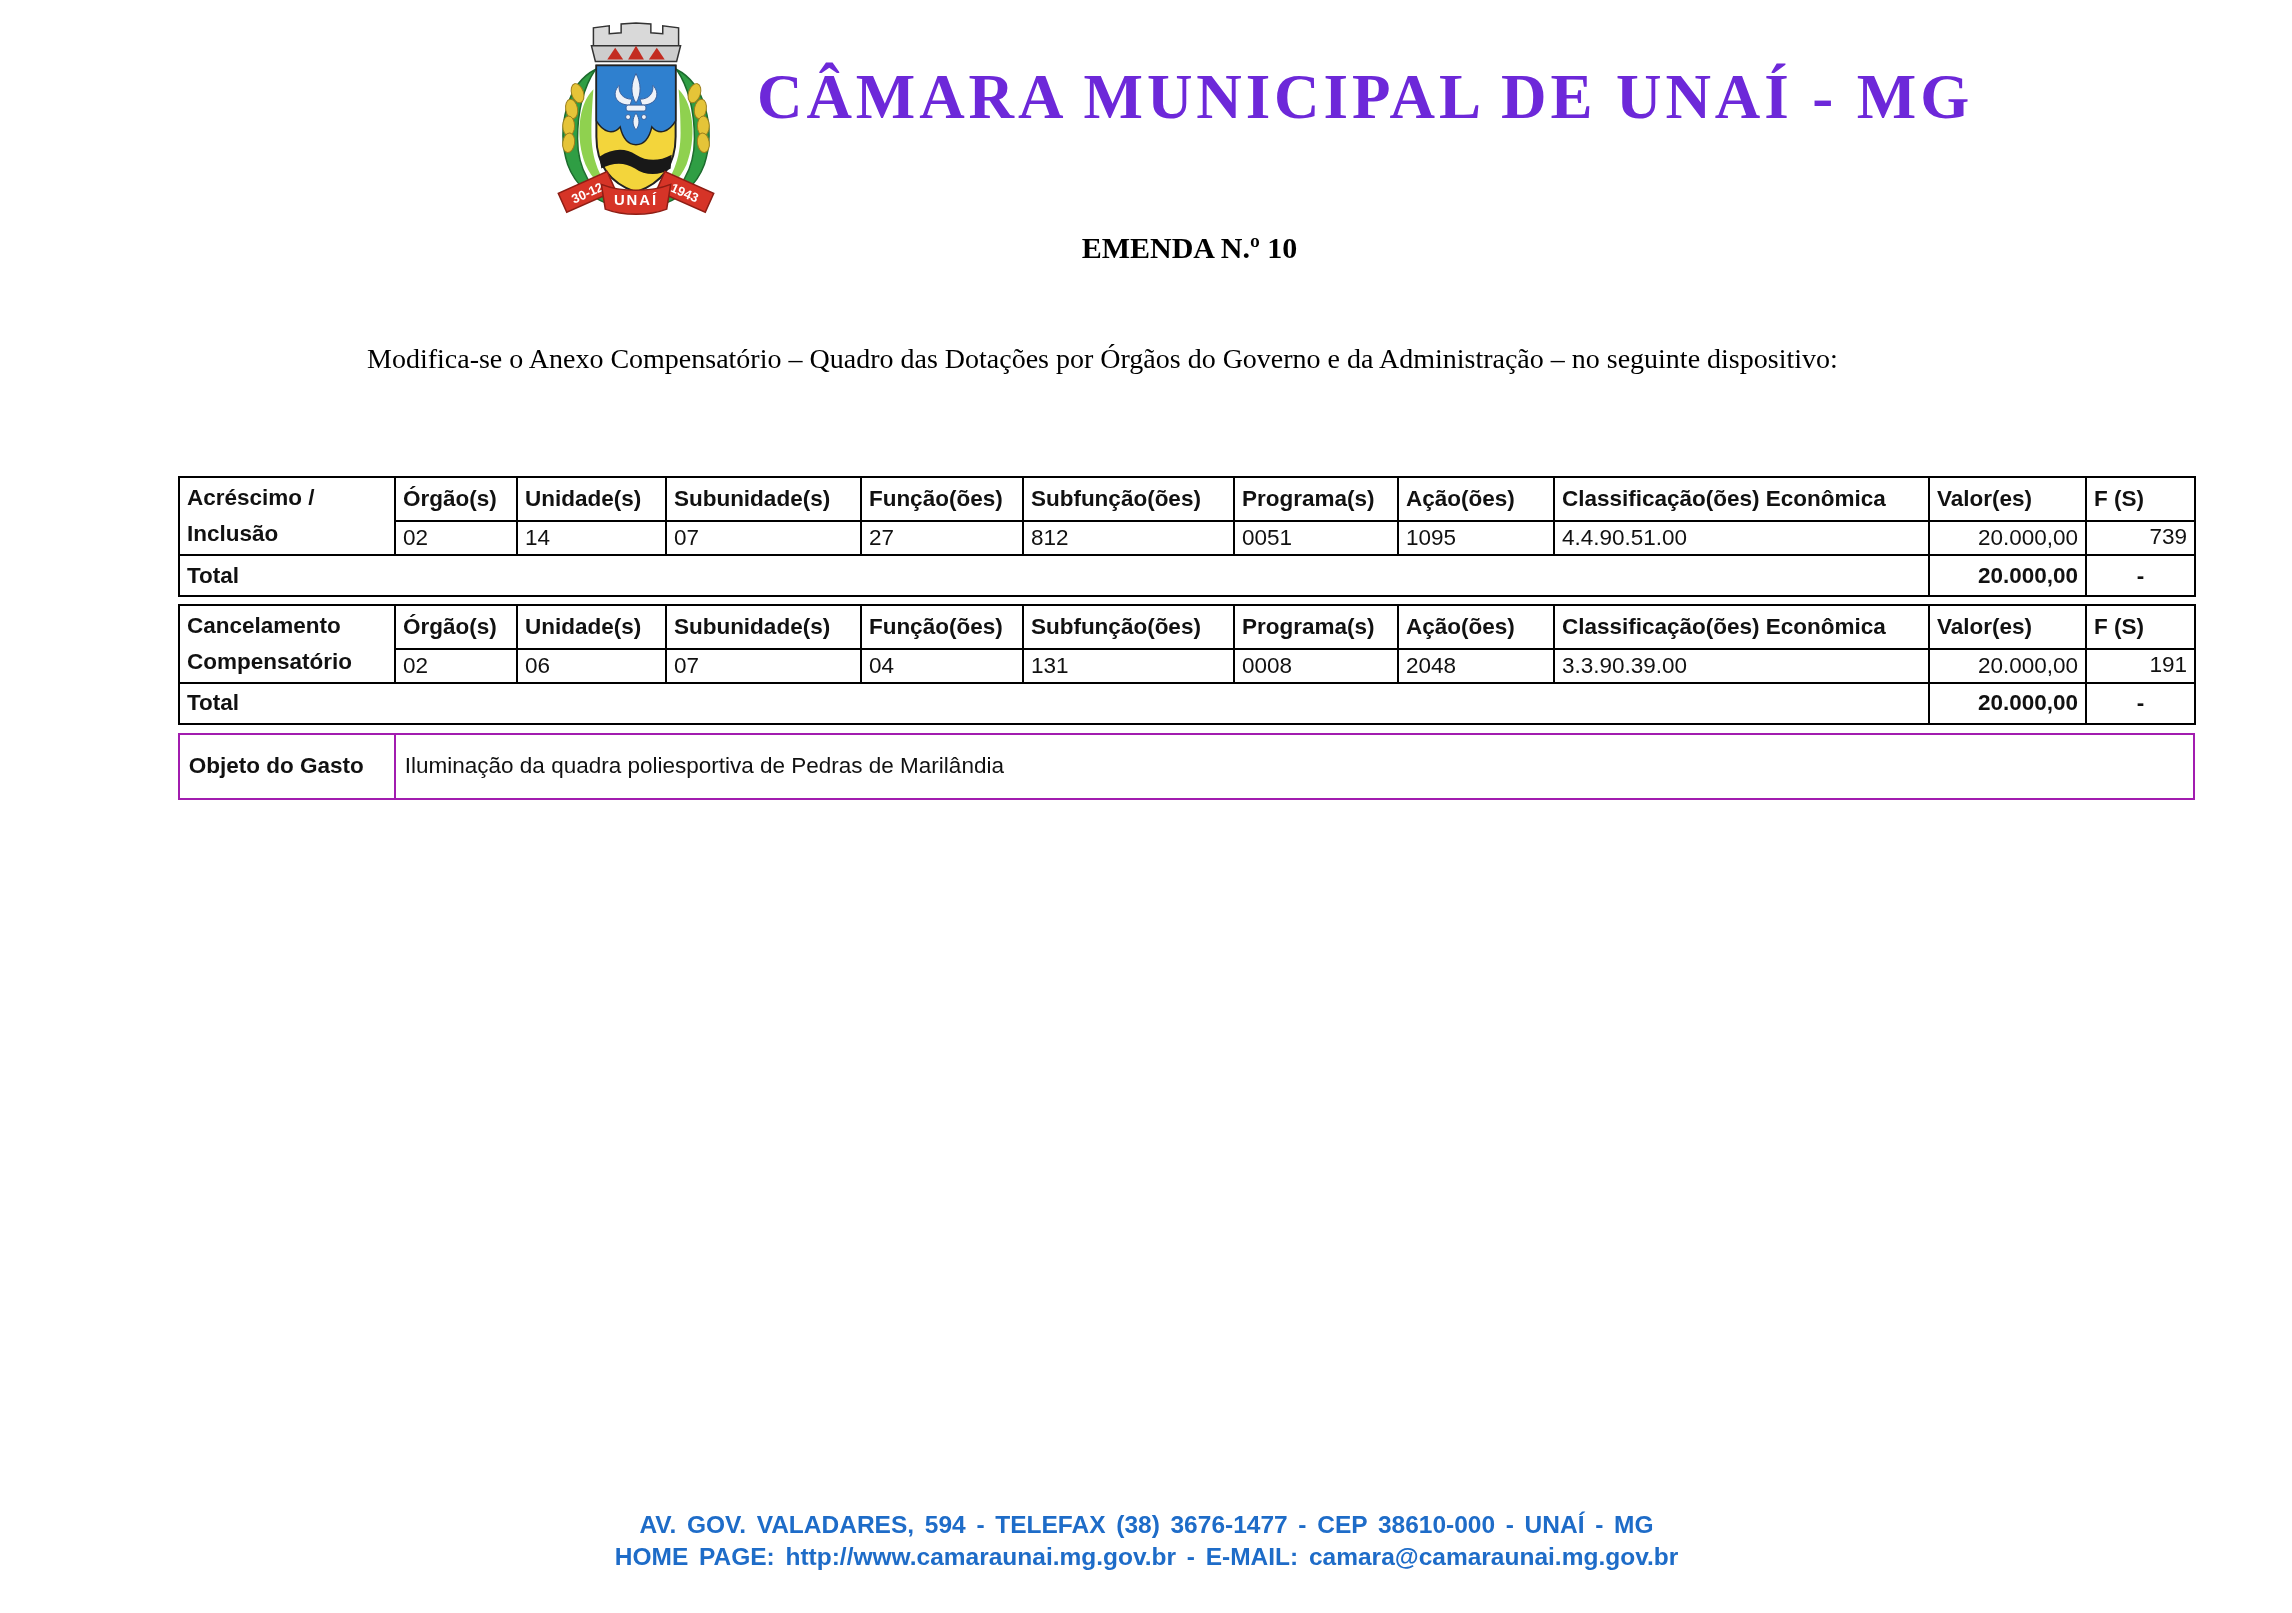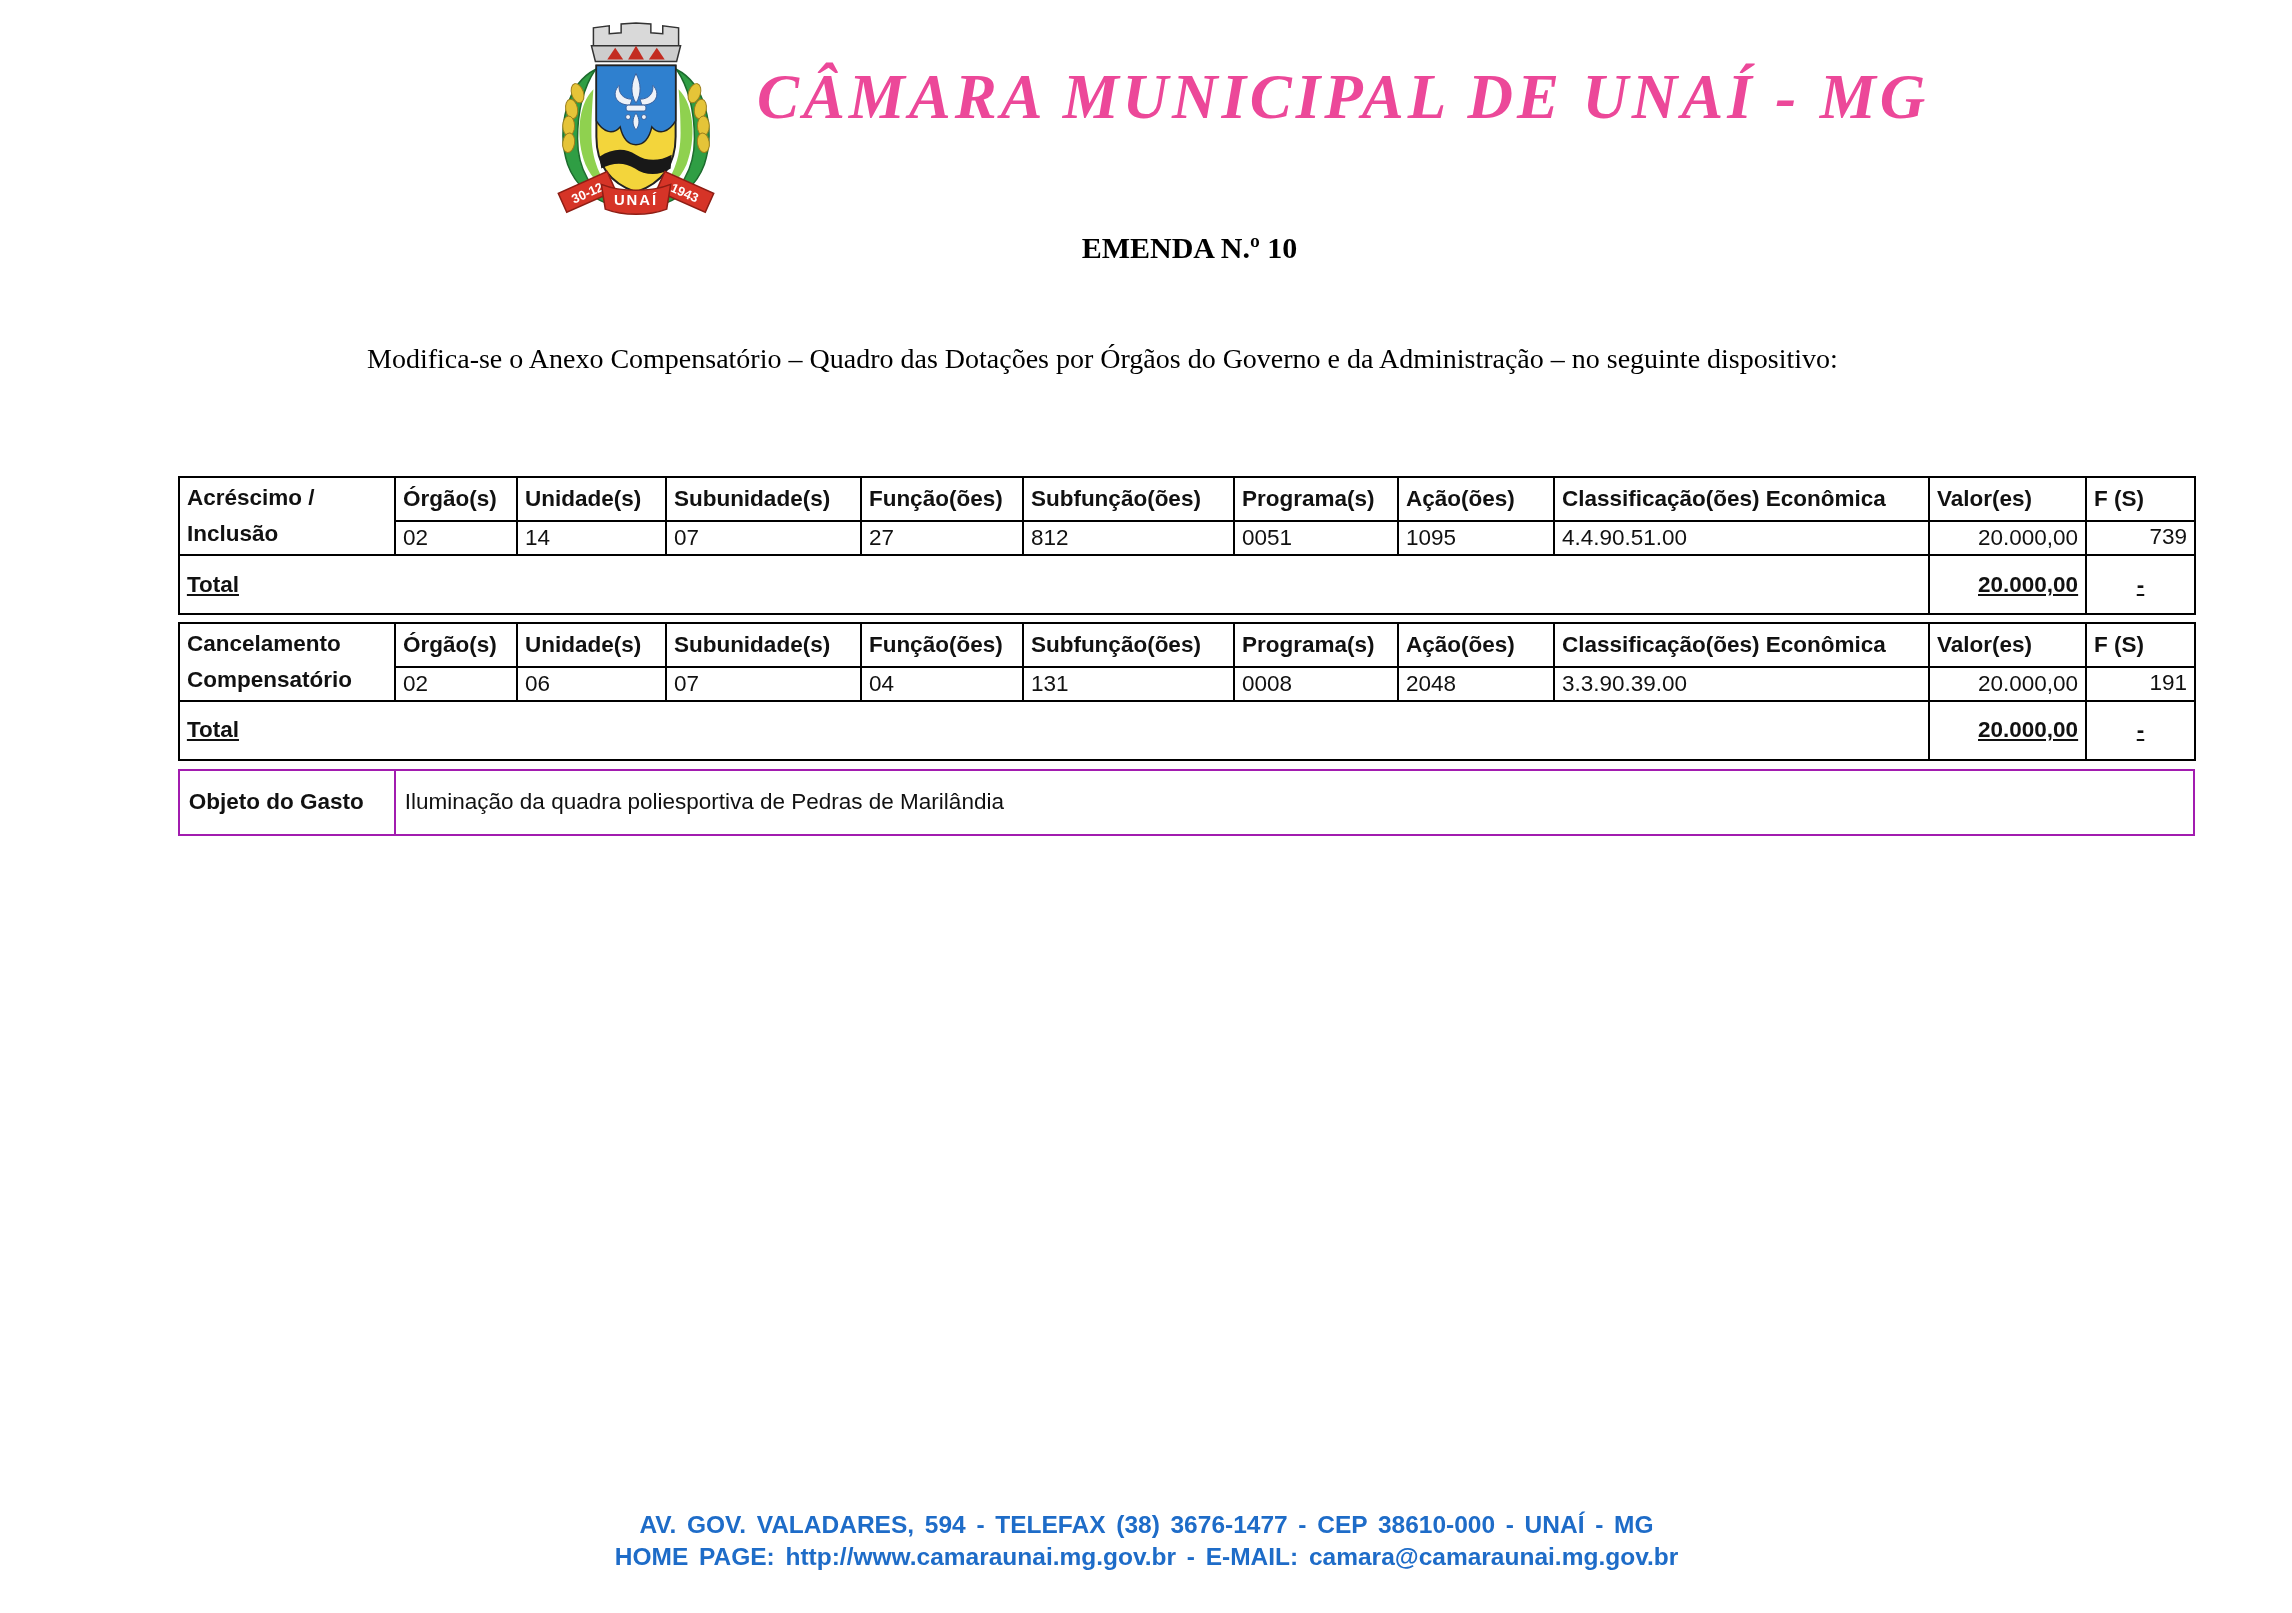--- a/index.html
+++ b/index.html
@@ -15,21 +15,21 @@
         font-size:28px;color:#000;white-space:nowrap;}
   .tables{position:absolute;top:476px;left:178px;width:2014px;}
   table.budget{border-collapse:collapse;table-layout:fixed;width:2014px;border:2.9px solid #000;}
   table.budget td,table.budget th{border:2px solid #000;padding:2px 6.9px;font-size:22.5px;
         overflow:hidden;white-space:nowrap;}
   table.budget th{font-weight:bold;text-align:left;vertical-align:middle;}
   .sec1{margin-bottom:6.9px;}
   .sec2{margin-bottom:7.8px;}
   tr.hdr-row{height:42px;}
   tr.val-row{height:33px;}
-  tr.total-row{height:59px;text-decoration:underline;}
+  tr.total-row{height:41px;}
   td.rowlabel{font-weight:bold;font-size:23.5px;vertical-align:top;line-height:36px;padding-top:4.9px;}
   td.val{vertical-align:middle;}
   th.fs-h,td.fs-val{text-align:center;}
   td.fs-val{vertical-align:top;padding-top:2.9px;text-align:right;}
   td.money{text-align:right;}
   td.total-label{font-weight:bold;font-size:23.5px;vertical-align:middle;}
   td.total-money{font-weight:bold;text-align:right;vertical-align:middle;}
   td.total-fs{font-weight:bold;text-align:center;vertical-align:middle;}
   table.objeto{border-collapse:collapse;table-layout:fixed;width:2014px;border:2.9px solid #000;}
   table.objeto td{border:2px solid #a21caf;padding:2px 8.8px;font-size:22.5px;vertical-align:middle;}
@@ -96,21 +96,21 @@
       </g>
       <g transform="rotate(24 152 182)">
         <rect x="128" y="172" width="54" height="21" fill="#d63427" stroke="#8e1d14" stroke-width="1.5"></rect>
         <text x="155" y="188" fill="#ffffff" font-size="13" font-weight="bold" text-anchor="middle" font-family="Liberation Sans, sans-serif">1943</text>
       </g>
       <path d="M70,176 C90,184 120,184 140,176 L136,201 C118,208 92,208 74,201 Z" fill="#d63427" stroke="#8e1d14" stroke-width="1.5"></path>
       <text x="105" y="197" fill="#ffffff" font-size="15" font-weight="bold" text-anchor="middle" letter-spacing="2" font-family="Liberation Sans, sans-serif">UNAÍ</text>
     </g>
   </svg>
 
-  <h1 class="org-title" style="color: #ec4899; font-style: italic;">CÂMARA MUNICIPAL DE UNAÍ - MG</h1>
+  <h1 class="org-title" style="color: #6d28d9;">CÂMARA MUNICIPAL DE UNAÍ - MG</h1>
 
   <h2 class="emenda-heading">EMENDA N.º 10</h2>
 
   <p class="intro">Modifica-se o Anexo Compensatório – Quadro das Dotações por Órgãos do Governo e da Administração – no seguinte dispositivo:</p>
 
   <div class="tables">
 
     <table class="budget sec1">
       <colgroup>
         <col style="width:216px">

